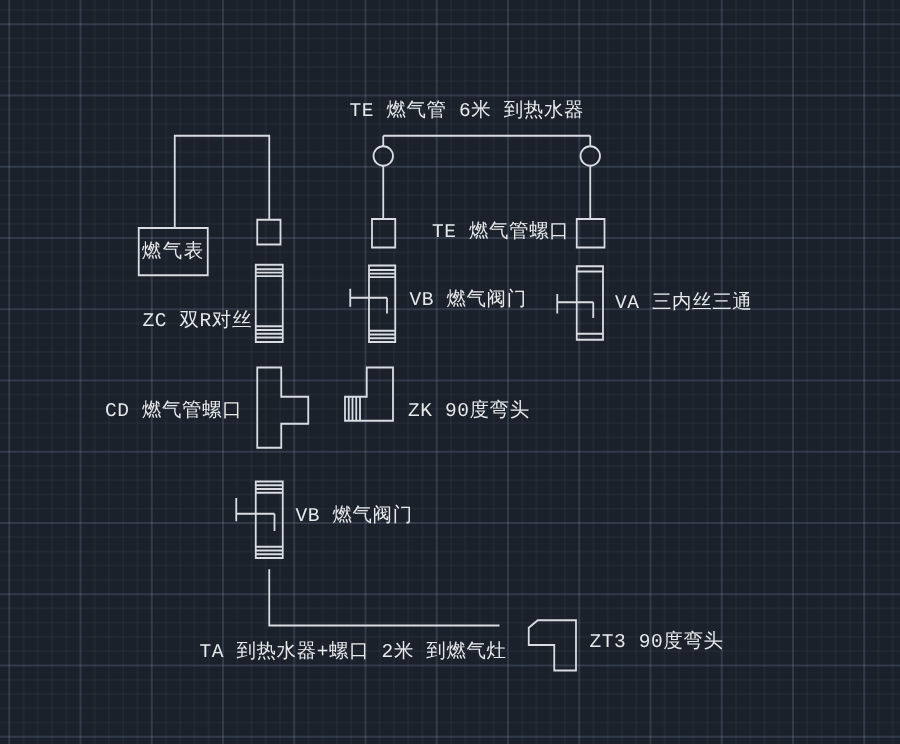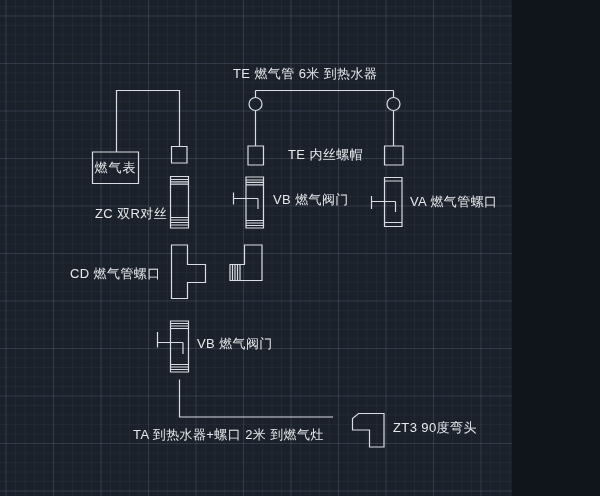--- a/index.html
+++ b/index.html
@@ -1,28 +1,28 @@
 <!DOCTYPE html>
 <html><head>
 <meta charset="utf-8">
 <style>
   html,body{margin:0;padding:0;background:#10141b;}
   .canvas{
     position:relative;
-    width:512px;height:496px;
+    width:600px;height:496px;
     overflow:hidden;
     background-color:#1b212b;
     background-image:
       linear-gradient(to right, rgba(150,170,200,0.14) 1px, transparent 1px),
       linear-gradient(to bottom, rgba(150,170,200,0.14) 1px, transparent 1px),
       linear-gradient(to right, rgba(150,170,200,0.05) 1px, transparent 1px),
       linear-gradient(to bottom, rgba(150,170,200,0.05) 1px, transparent 1px);
     background-size:47.5px 47.5px, 47.5px 47.5px, 9.5px 9.5px, 9.5px 9.5px;
     background-position:5.5px 15.5px, 5.5px 15.5px, 5.5px 15.5px, 5.5px 15.5px;
-    font-family:Liberation Sans, sans-serif;
+    font-family:Liberation Mono, monospace;
   }
   svg.draw{position:absolute;left:0;top:0;}
   svg.draw *{vector-effect:non-scaling-stroke;}
   .ent{stroke:#d9dde3;stroke-width:1.2;fill:none;}
   .lbl{
     position:absolute;
     color:#e6e8ea;
     font-size:13px;
     letter-spacing:0.4px;
     white-space:nowrap;
@@ -106,32 +106,33 @@
       <polyline class="ent" points="179.5,379.5 179.5,417 333,417"></polyline>
     </g>
 
     <g>
       <path class="ent" d="M358.5,413.5 H384 V447 H369.5 V430 H352.5 V418.5 Z"></path>
     </g>
   </svg>
 
   <div class="lbl" style="left:233px;top:66px">TE 燃气管 6米 到热水器</div>
 
-  <div class="lbl" style="left:288px;top:147px">TE 内丝螺帽</div>
+  <div class="lbl" style="left:288px;top:147px">TE 燃气管螺口</div>
 
   <div class="lbl" style="left:273px;top:192px">VB 燃气阀门</div>
 
-  <div class="lbl" style="left:410px;top:194px">VA 燃气管螺口</div>
+  <div class="lbl" style="left:410px;top:194px">VA 三内丝三通</div>
 
   <div class="lbl lbl-box" style="left:92.5px;top:152px;width:46px;height:31.5px">燃气表</div>
 
   <div class="lbl" style="left:95px;top:206px">ZC 双R对丝</div>
 
   <div class="lbl" style="left:70px;top:266px">CD 燃气管螺口</div>
 
+  <div class="lbl" style="left:272px;top:266px">ZK 90度弯头</div>
 
   <div class="lbl" style="left:197px;top:336px">VB 燃气阀门</div>
 
   <div class="lbl" style="left:133px;top:427px">TA 到热水器+螺口 2米 到燃气灶</div>
 
   <div class="lbl" style="left:393px;top:420px">ZT3 90度弯头</div>
 
 </div>
 
 </body></html>

